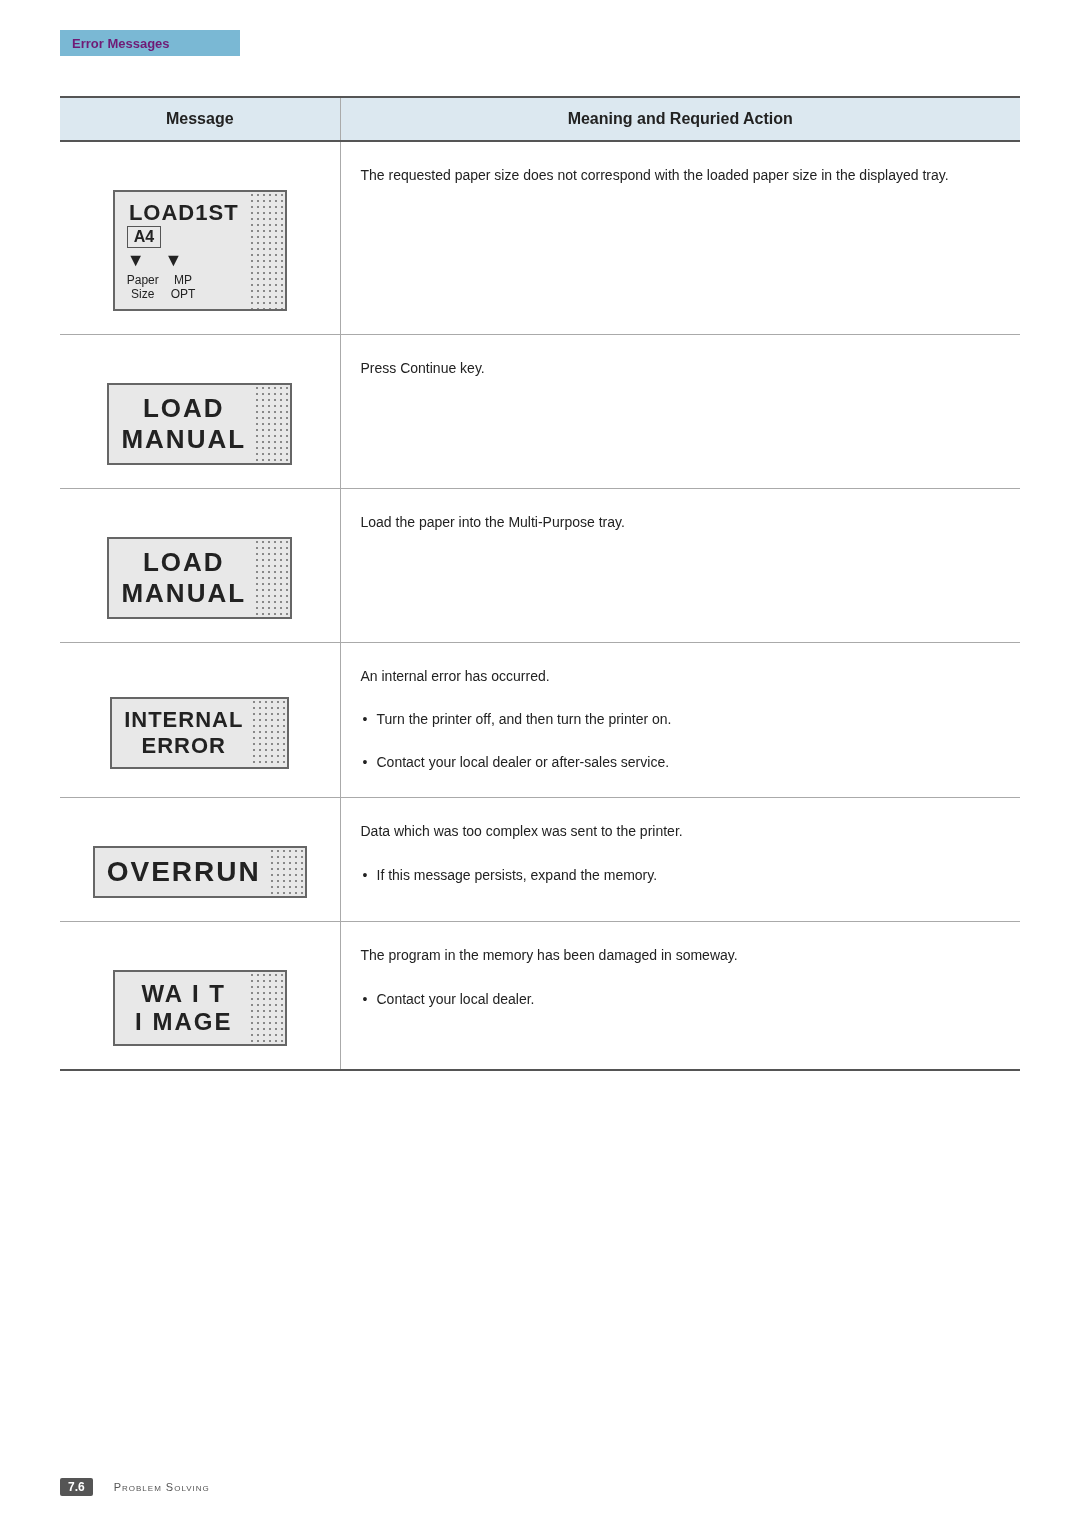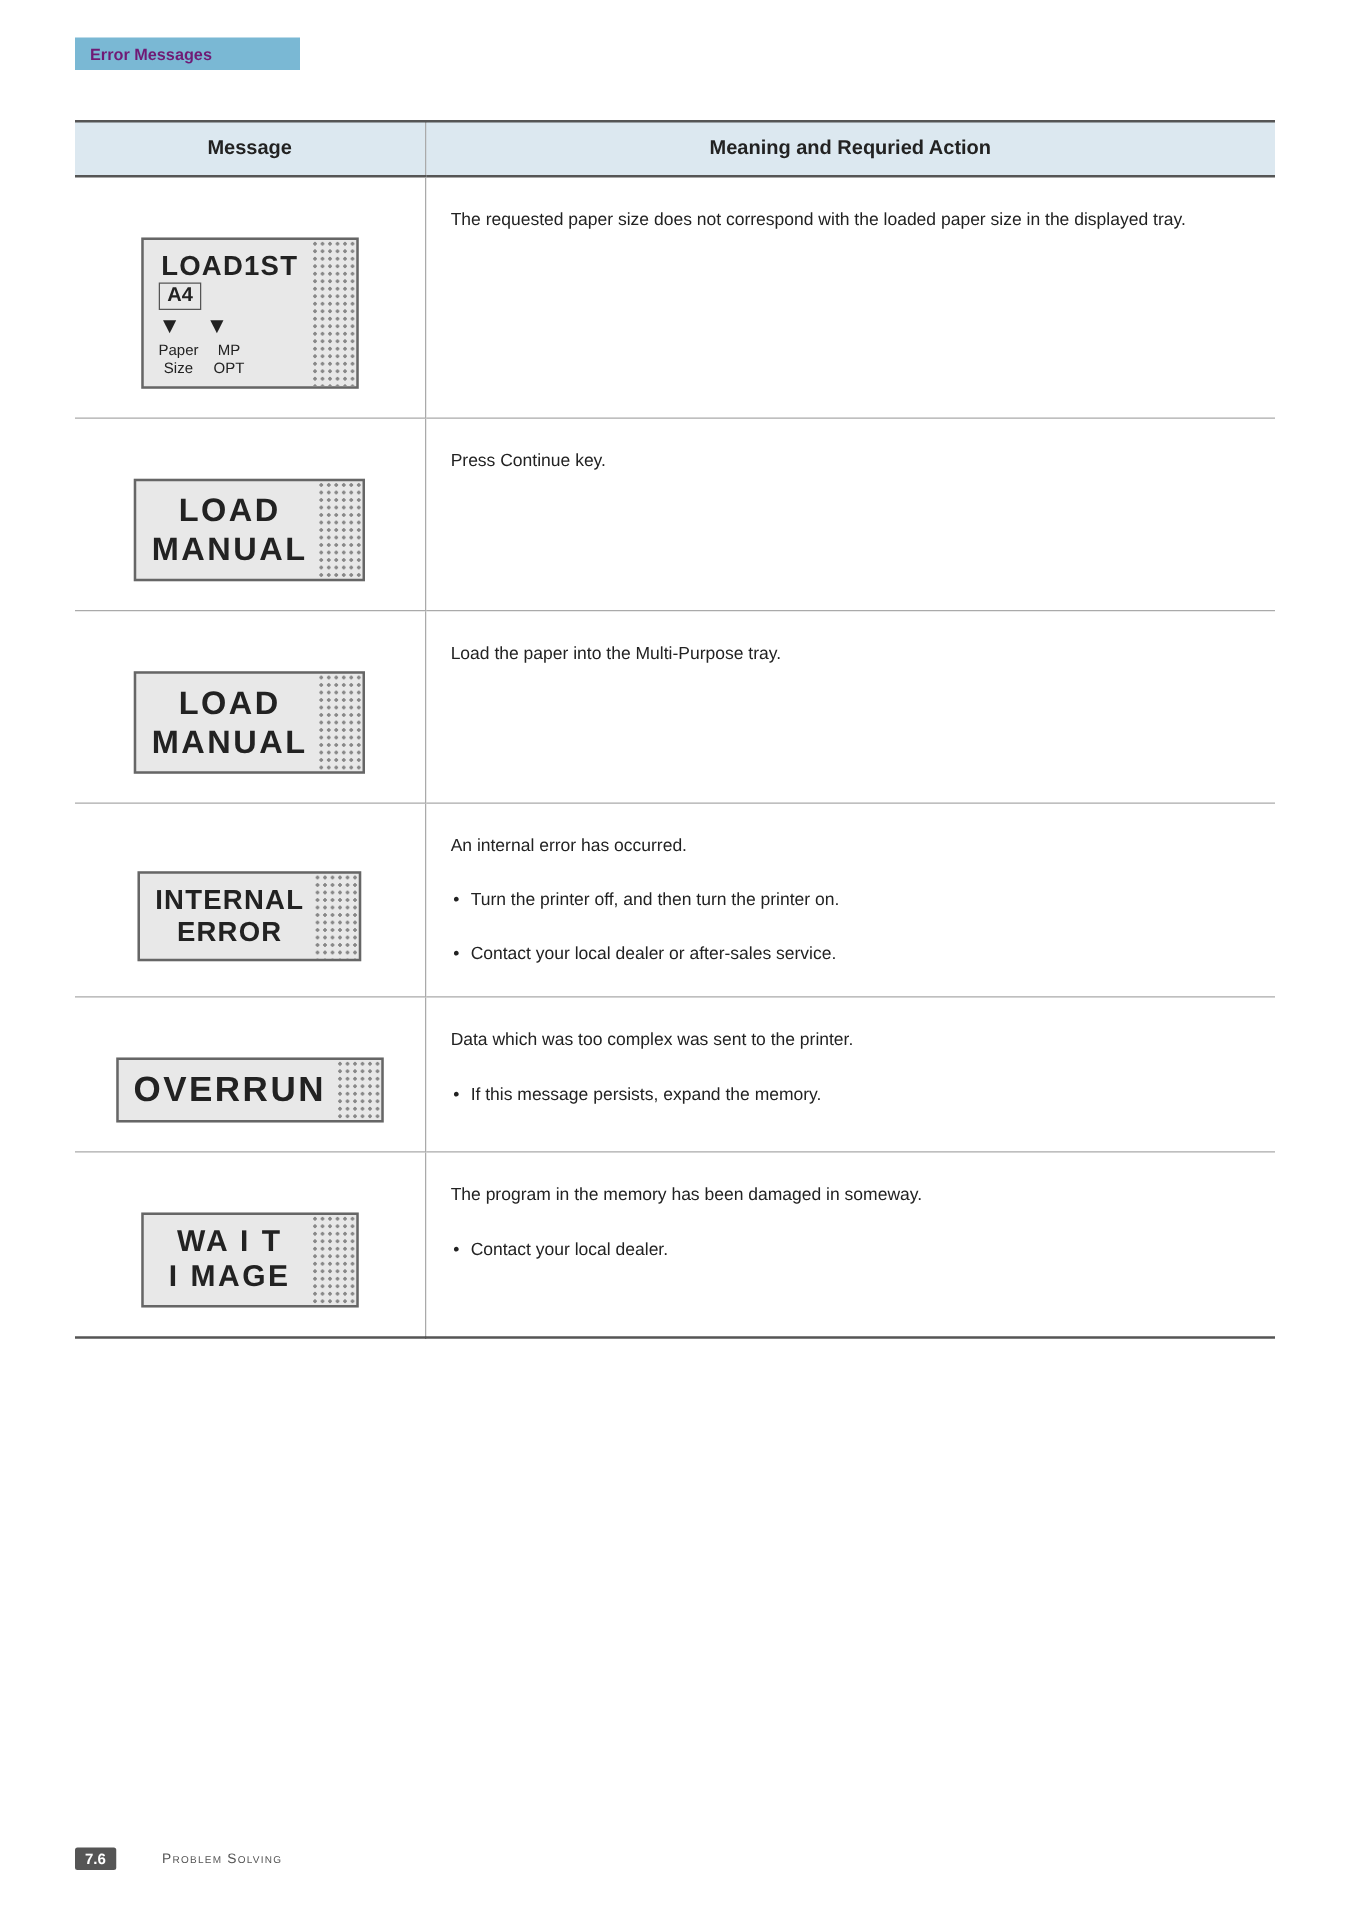--- a/index.html
+++ b/index.html
@@ -100,21 +100,21 @@
       left: 2px;
     }
 
     
     .footer {
       position: absolute;
       bottom: 30px;
       left: 60px;
       display: flex;
       align-items: center;
-      gap: 24px;
+      gap: 8px;
     }
 
     .footer-badge {
       background: #555;
       color: #fff;
       font-size: 12px;
       font-weight: bold;
       padding: 2px 8px;
       border-radius: 2px;
     }

